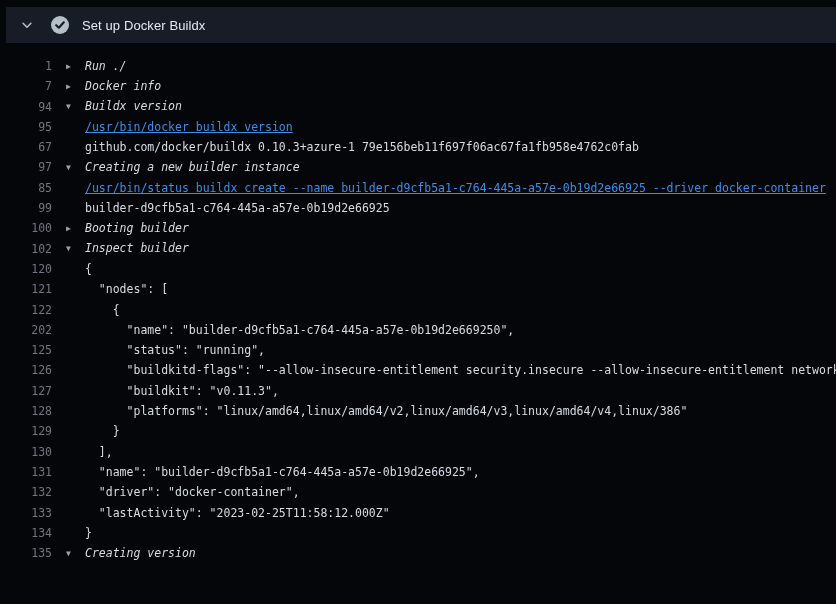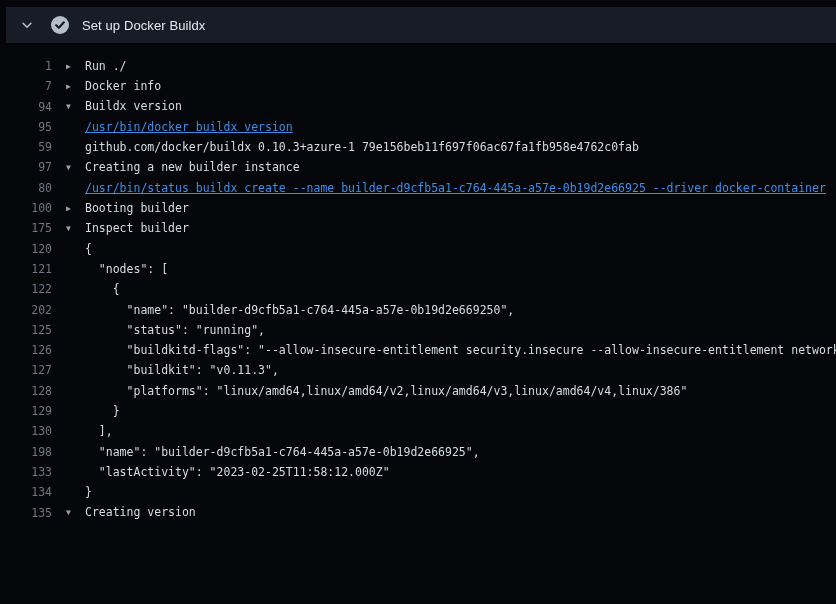--- a/index.html
+++ b/index.html
@@ -51,21 +51,21 @@
     flex:1;min-width:0;
     padding-left:14px;
     white-space:pre;overflow:hidden;
     color:var(--text);
   }
   .arrow{
     display:inline-block;width:19px;
     font-size:8px;color:var(--arrow-gray);
     vertical-align:1px;
   }
-  .gtitle{white-space:pre;}
+  .gtitle{white-space:pre;font-style:italic;}
   .line{display:inline-block;white-space:pre;padding-left:19px;}
   .line.command{color:var(--command-blue);text-decoration:underline;}
   .row.group{cursor:pointer;}
 </style>
 </head>
 <body>
 
 <div class="step-header">
   <span class="hdr-chevron">
     <svg width="14" height="14" viewBox="0 0 16 16">
@@ -92,37 +92,41 @@
   </div>
     <div class="row group">
     <span class="num">94</span>
     <span class="content"><span class="arrow">▼</span><span class="gtitle">Buildx version</span></span>
   </div>
     <div class="row">
     <span class="num">95</span>
     <span class="content"><span class="line command">/usr/bin/docker buildx version</span></span>
   </div>
     <div class="row">
-    <span class="num">59</span>
+    <span class="num">67</span>
     <span class="content"><span class="line output">github.com/docker/buildx 0.10.3+azure-1 79e156beb11f697f06ac67fa1fb958e4762c0fab</span></span>
   </div>
     <div class="row group">
     <span class="num">97</span>
     <span class="content"><span class="arrow">▼</span><span class="gtitle">Creating a new builder instance</span></span>
   </div>
     <div class="row">
-    <span class="num">80</span>
+    <span class="num">85</span>
     <span class="content"><span class="line command">/usr/bin/status buildx create --name builder-d9cfb5a1-c764-445a-a57e-0b19d2e66925 --driver docker-container</span></span>
+  </div>
+    <div class="row">
+    <span class="num">99</span>
+    <span class="content"><span class="line output">builder-d9cfb5a1-c764-445a-a57e-0b19d2e66925</span></span>
   </div>
     <div class="row group">
     <span class="num">100</span>
     <span class="content"><span class="arrow">▶</span><span class="gtitle">Booting builder</span></span>
   </div>
     <div class="row group">
-    <span class="num">175</span>
+    <span class="num">102</span>
     <span class="content"><span class="arrow">▼</span><span class="gtitle">Inspect builder</span></span>
   </div>
     <div class="row">
     <span class="num">120</span>
     <span class="content"><span class="line output">{</span></span>
   </div>
     <div class="row">
     <span class="num">121</span>
     <span class="content"><span class="line output">  "nodes": [</span></span>
   </div>
@@ -152,22 +156,26 @@
   </div>
     <div class="row">
     <span class="num">129</span>
     <span class="content"><span class="line output">    }</span></span>
   </div>
     <div class="row">
     <span class="num">130</span>
     <span class="content"><span class="line output">  ],</span></span>
   </div>
     <div class="row">
-    <span class="num">198</span>
+    <span class="num">131</span>
     <span class="content"><span class="line output">  "name": "builder-d9cfb5a1-c764-445a-a57e-0b19d2e66925",</span></span>
+  </div>
+    <div class="row">
+    <span class="num">132</span>
+    <span class="content"><span class="line output">  "driver": "docker-container",</span></span>
   </div>
     <div class="row">
     <span class="num">133</span>
     <span class="content"><span class="line output">  "lastActivity": "2023-02-25T11:58:12.000Z"</span></span>
   </div>
     <div class="row">
     <span class="num">134</span>
     <span class="content"><span class="line output">}</span></span>
   </div>
     <div class="row group">

